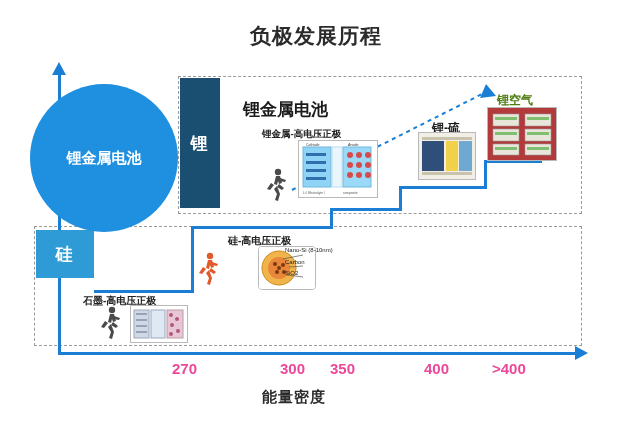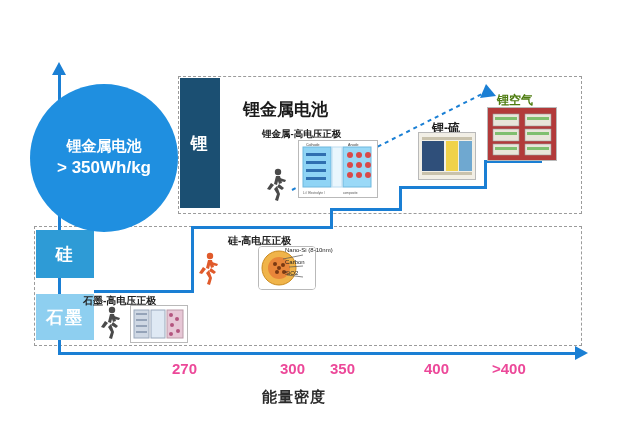--- a/index.html
+++ b/index.html
@@ -71,20 +71,21 @@
   .pic-gr{left:130px;top:305px;width:56px;height:36px;}
 
   .tiny{position:absolute;font-size:6px;color:#333;line-height:1.25;}
   .tiny-si{left:285px;top:247px;font-size:6px;color:#222;}
 </style>
 </head>
 <body>
 
 <div id="stage">
 
+  <div class="title">负极发展历程</div>
 
   <div class="dash-frame" style="left:178px;top:76px;width:402px;height:136px;"></div>
   <div class="dash-frame" style="left:34px;top:226px;width:546px;height:118px;"></div>
 
   <div class="y-axis"></div>
   <div class="y-arrow"></div>
   <div class="x-axis"></div>
   <div class="x-arrow"></div>
 
   <div class="step" style="left:94px;top:290px;width:100px;height:3px;"></div>
@@ -103,27 +104,23 @@
     <line x1="2" y1="112" x2="196" y2="14" stroke="#1a7fd4" stroke-width="2" stroke-dasharray="4 4"></line>
     <polygon points="196,6 206,18 190,20" fill="#1a7fd4"></polygon>
   </svg>
 
   <div class="cat cat-li">
     <span>锂</span>
   </div>
   <div class="cat cat-si">
     <span>硅</span>
   </div>
-  <div class="cat cat-gr">
-    <span>石墨</span>
-  </div>
 
   <div class="circle">
     <div class="l1">锂金属电池</div>
-    <div class="l2">&gt; 350Wh/kg</div>
   </div>
 
   <div class="cap cap-li-metal">锂金属电池</div>
   <div class="cap cap-li-cathode">锂金属-高电压正极</div>
 
   <svg class="runner" style="left:266px;top:168px;" viewBox="0 0 22 34">
     <g fill="#4a4a4a">
       <circle cx="12" cy="4" r="3.2"></circle>
       <path d="M10 8 L14 8 L16 15 L13 16 L12 13 L11 17 L8 16 Z"></path>
       <path d="M13 16 L18 20 L16 22 L11 19 Z"></path>

